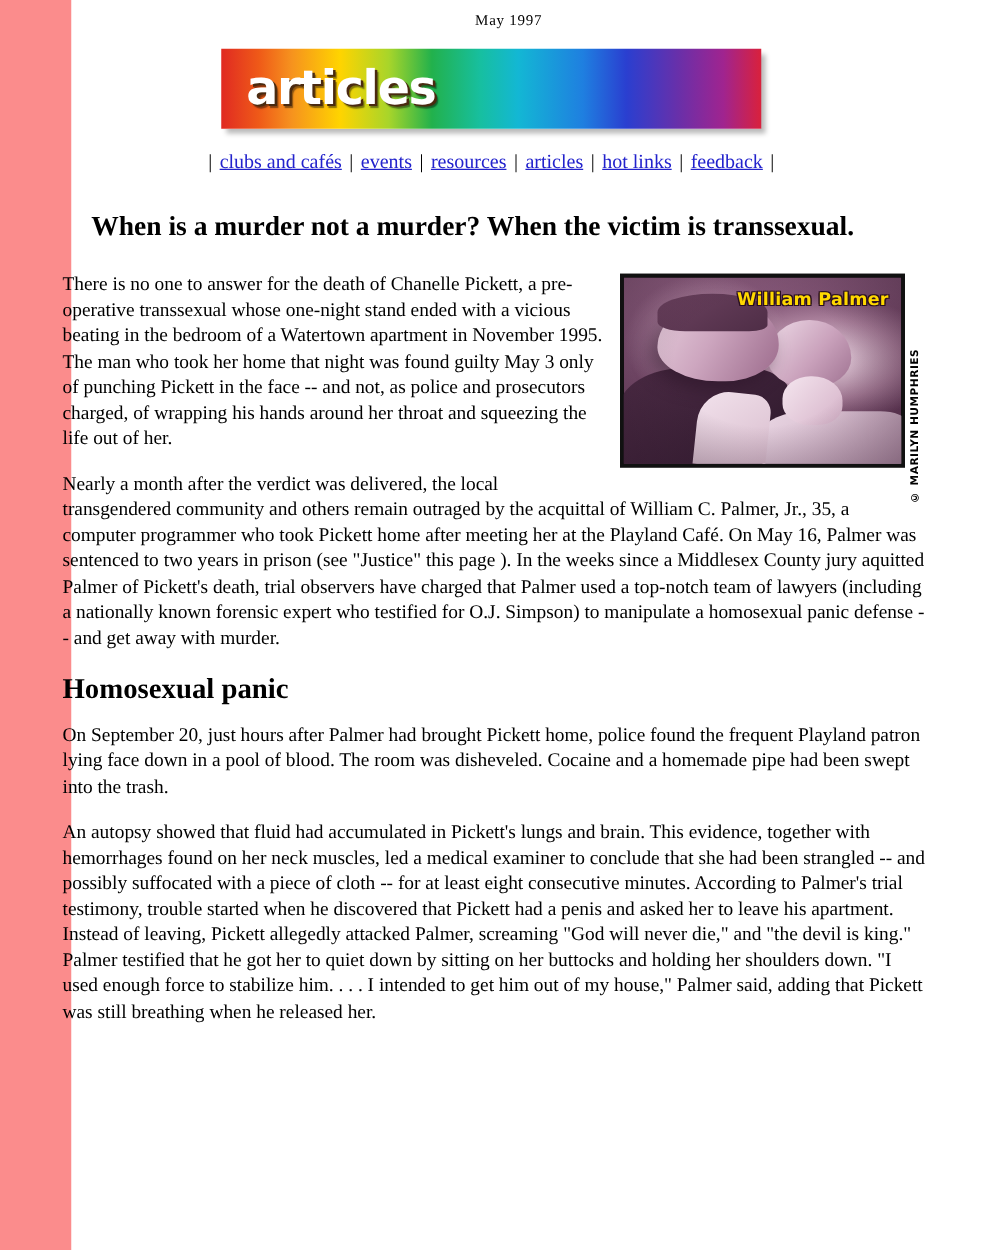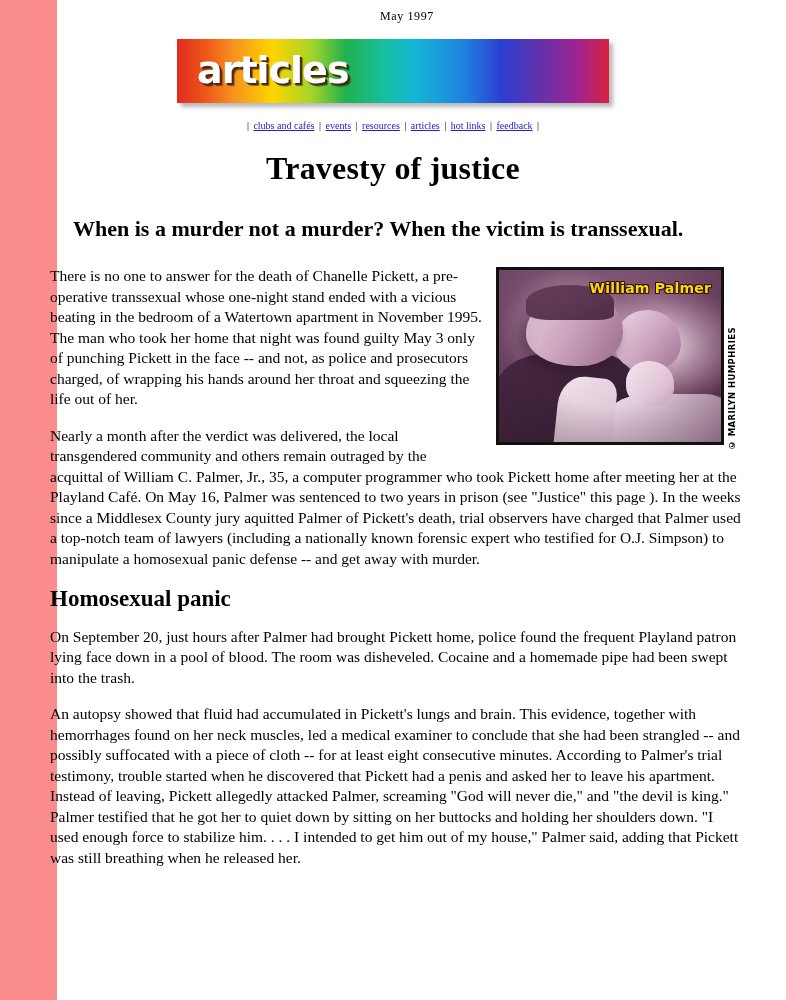--- a/index.html
+++ b/index.html
@@ -82,21 +82,21 @@
     color: #ffffff;
     text-shadow: 2px 2px 0 #4a2a10, 3px 3px 1px rgba(0,0,0,.45);
     line-height: 50px;
   }
 
   
   #navbar {
     text-align: center;
     margin-top: 13px;
     font-family: "Liberation Serif", "DejaVu Serif", serif;
-    font-size: 10px;
+    font-size: 16px;
     color: #000;
   }
   #navbar .sep {
     color: #000;
     padding: 0 2px;
   }
   #navbar a {
     color: #2222cc;
     text-decoration: underline;
     cursor: pointer;
@@ -144,21 +144,21 @@
   
   #photo-figure {
     float: right;
     margin: 1px 0 6px 14px;
     position: relative;
     width: 245px;
   }
   #photo {
     position: relative;
     width: 228px;
-    height: 178px;
+    height: 155px;
     border: 3px solid #111111;
     box-sizing: border-box;
     overflow: hidden;
     background: #000000;
   }
   
   #photo .bg {
     position: absolute;
     inset: 0;
     background:
@@ -295,21 +295,20 @@
     <a href="#">resources</a>
     <span class="sep">|</span>
     <a href="#">articles</a>
     <span class="sep">|</span>
     <a href="#">hot links</a>
     <span class="sep">|</span>
     <a href="#">feedback</a>
     <span class="sep">|</span>
   </div>
 
-  <h1 id="headline">Travesty of justice</h1>
   <h2 id="deck">When is a murder not a murder? When the victim is transsexual.</h2>
 
   <div id="article">
 
     <figure id="photo-figure">
       <div id="photo">
         <div class="bg"></div>
         <div class="man-body"></div>
         <div class="woman-body"></div>
         <div class="woman-head"></div>

